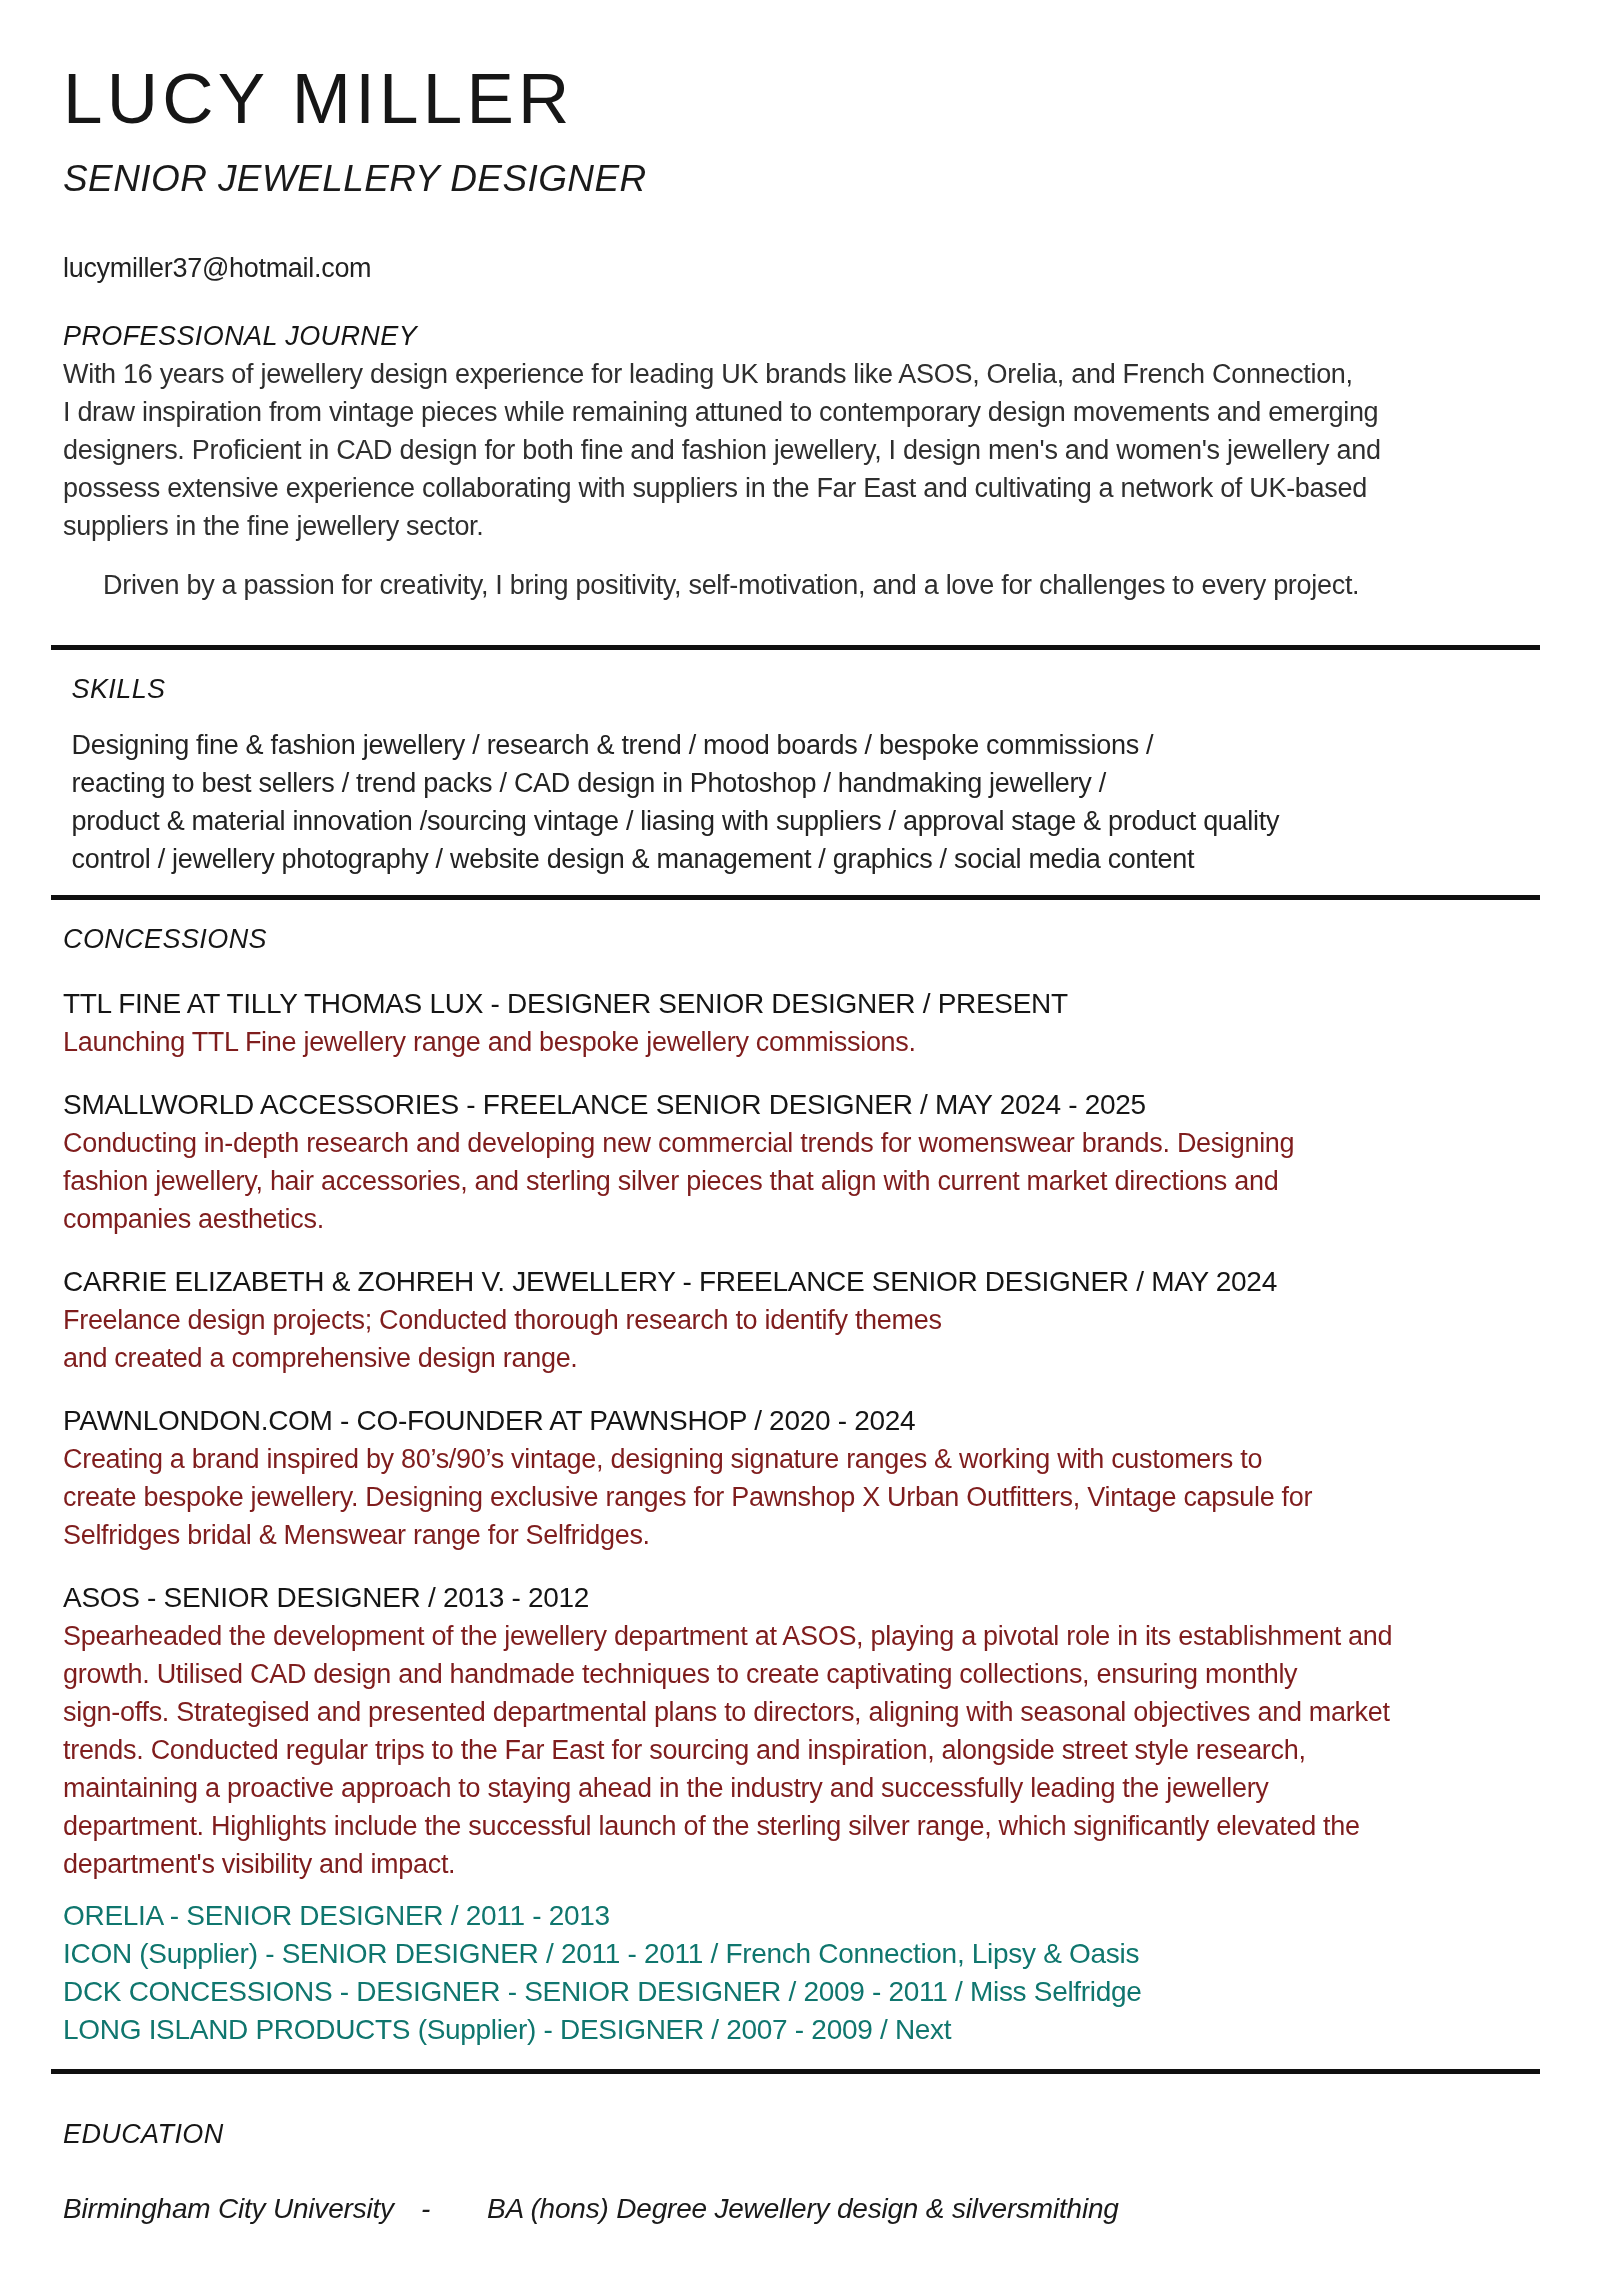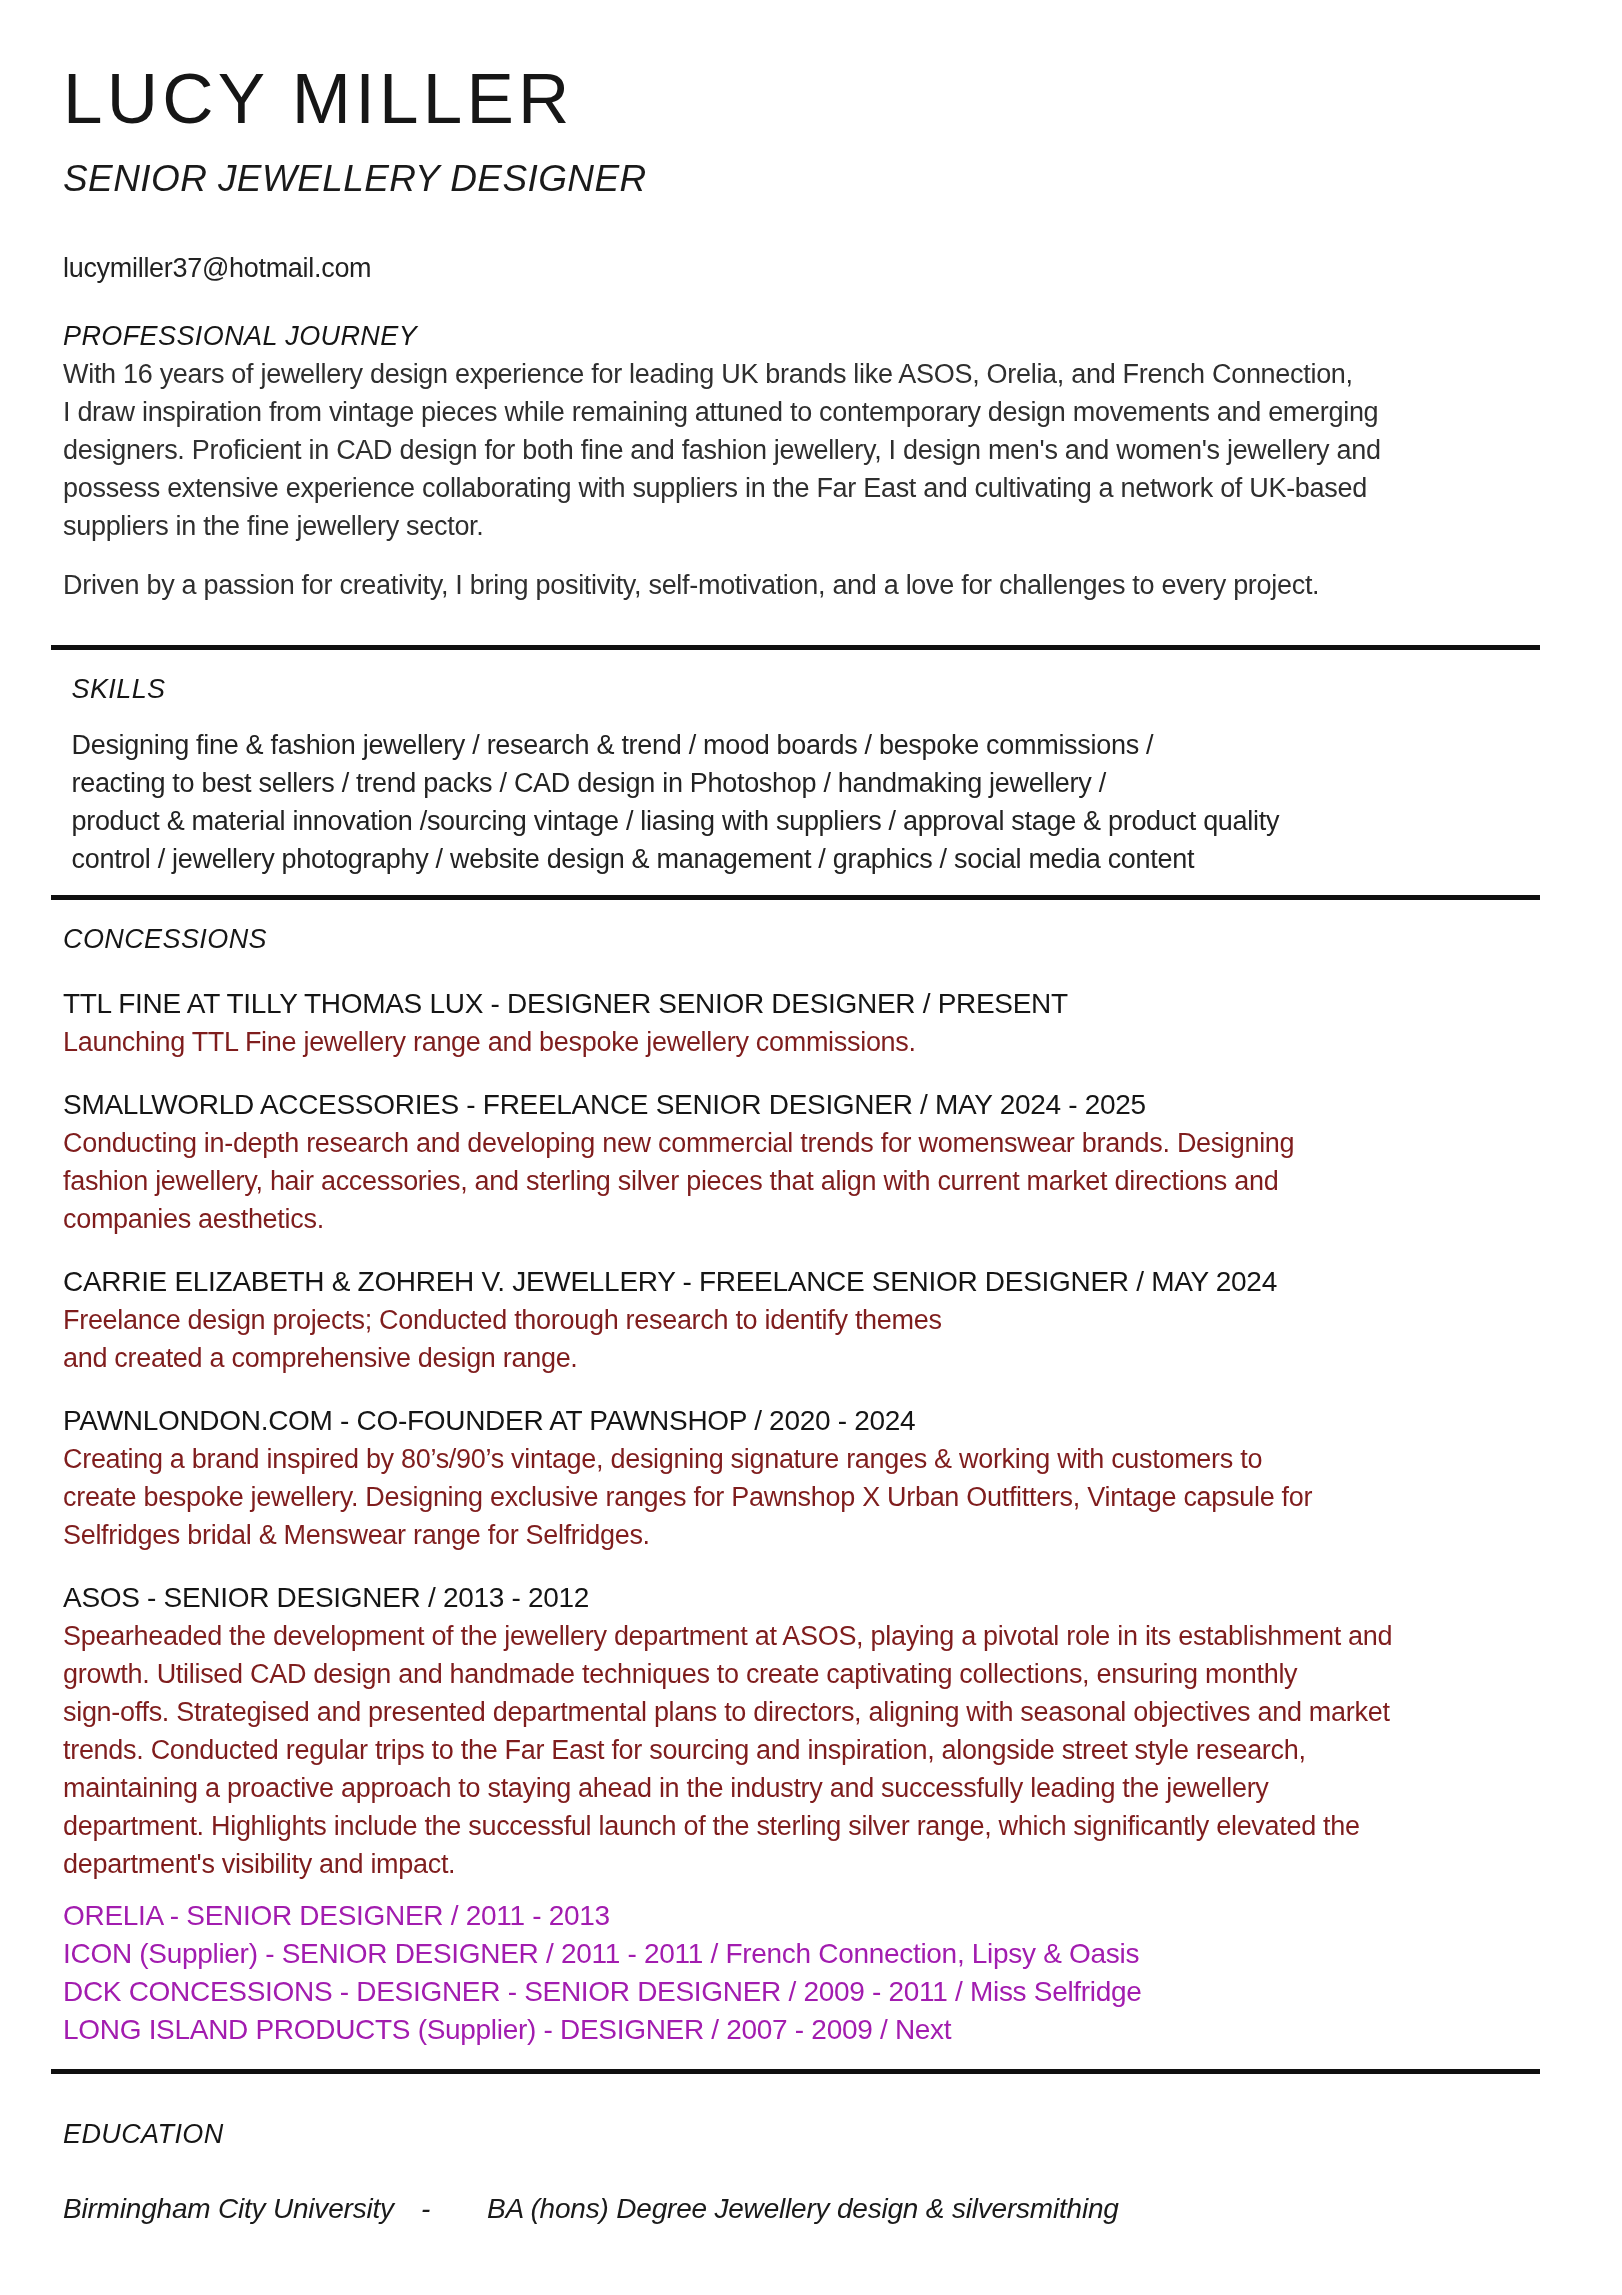--- a/index.html
+++ b/index.html
@@ -53,21 +53,21 @@
 
   
   .body-text {
     font-size: 27px;
     line-height: 38px;
     letter-spacing: -0.3px;
     color: #2f2f2f;
   }
   .pj-heading { margin-top: 30px; }
   .pj-para-1 { }
-  .pj-para-2 { margin-top: 21px; }
+  .pj-para-2 { margin-top: 21px; margin-left: 40px; }
 
   
   .rule {
     height: 5px;
     background: #101010;
     margin-left: -12px;
     margin-right: -36px;
   }
   .rule-1 { margin-top: 41px; }
   .rule-2 { margin-top: 17px; }
@@ -91,21 +91,21 @@
     font-size: 27px;
     line-height: 38px;
     letter-spacing: -0.3px;
     color: #7f1d1d;
   }
   .exp-history {
     margin-top: 13.5px;
     font-size: 28px;
     line-height: 38px;
     letter-spacing: -0.3px;
-    color: #a21caf;
+    color: #0f766e;
   }
 
   
   .education-heading { margin-top: 41px; }
   .edu-line {
     margin-top: 37px;
     display: flex;
     align-items: baseline;
     font-size: 28px;
     line-height: 38px;

